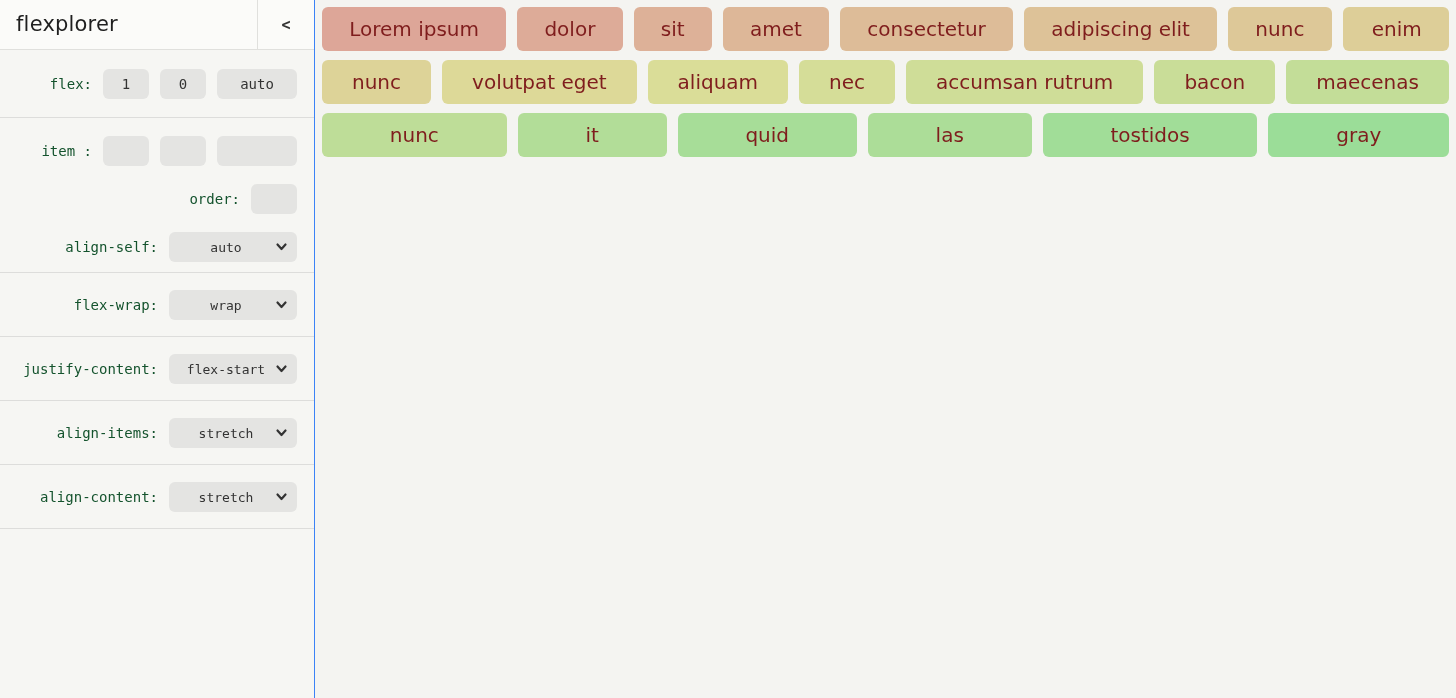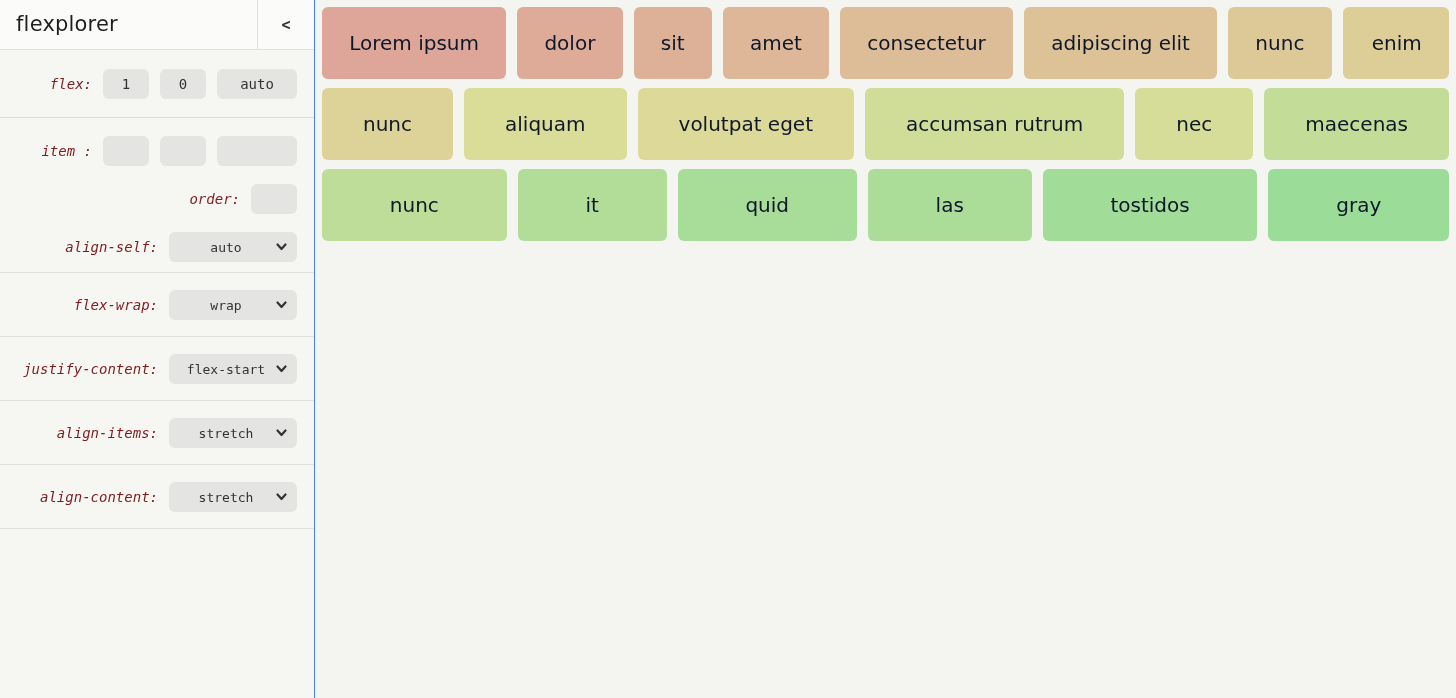--- a/index.html
+++ b/index.html
@@ -34,21 +34,21 @@
     font-family: "DejaVu Sans Mono", "Liberation Mono", monospace;
     font-size: 15px; font-weight: bold; padding: 0;
   }
   .group { border-bottom: 1px solid #dddddb; }
   .ctl-row {
     display: flex; align-items: center; justify-content: flex-end;
     column-gap: 11px; padding-right: 17px;
   }
   .lbl {
     font-family: "DejaVu Sans Mono", "Liberation Mono", monospace;
-    font-size: 14px; color: #7f1d1d; white-space: pre; font-style: italic;
+    font-size: 14px; color: #14532d; white-space: pre;
   }
   .box {
     height: 30px; border: none; border-radius: 6px;
     background: #e4e4e2; color: #333; text-align: center;
     font-family: "DejaVu Sans Mono", "Liberation Mono", monospace;
     font-size: 14px; padding: 0 4px; outline: none;
   }
   .box.small { width: 46px; }
   .box.wide  { width: 80px; }
 
@@ -79,24 +79,24 @@
     background: #e4e4e2; color: #333; cursor: pointer;
     font-family: "DejaVu Sans Mono", "Liberation Mono", monospace;
     font-size: 14px; font-weight: bold; padding: 0;
   }
   .group-select { padding: 17px 0 16px; }
 
   
   .stage { flex: 1; background: #f4f4f1; padding: 7px 2px; overflow: hidden; }
   .flex-row { display: flex; column-gap: 11px; padding: 0 5px; margin-bottom: 9px; }
   .flex-item {
-    flex: 1 0 auto; height: 72px; border-radius: 6px;
+    flex: 1 0 auto; height: 44px; border-radius: 6px;
     display: flex; align-items: center; justify-content: center;
     padding: 0 18px; white-space: nowrap;
-    font-size: 20px; color: #0f172a;
+    font-size: 20px; color: #7f1d1d;
   }
 </style>
 </head>
 <body>
 
 <div class="app">
 
   <aside class="sidebar">
 
     <div class="sb-header">
@@ -213,24 +213,25 @@
         <div class="flex-item" style="background: rgb(221, 171, 152);">dolor</div>
         <div class="flex-item" style="background: rgb(221, 177, 152);">sit</div>
         <div class="flex-item" style="background: rgb(221, 183, 152);">amet</div>
         <div class="flex-item" style="background: rgb(221, 188, 152);">consectetur</div>
         <div class="flex-item" style="background: rgb(221, 194, 152);">adipiscing elit</div>
         <div class="flex-item" style="background: rgb(221, 200, 152);">nunc</div>
         <div class="flex-item" style="background: rgb(221, 206, 152); padding-left: 20px;">enim</div>
       </div>
       <div class="flex-row">
         <div class="flex-item" style="background: rgb(221, 211, 152);">nunc</div>
+        <div class="flex-item" style="background: rgb(221, 217, 152);">volutpat eget</div>
         <div class="flex-item" style="background: rgb(218, 221, 152);">aliquam</div>
-        <div class="flex-item" style="background: rgb(221, 217, 152);">volutpat eget</div>
+        <div class="flex-item" style="background: rgb(213, 221, 152);">nec</div>
         <div class="flex-item" style="background: rgb(207, 221, 152);">accumsan rutrum</div>
-        <div class="flex-item" style="background: rgb(213, 221, 152);">nec</div>
+        <div class="flex-item" style="background: rgb(201, 221, 152);">bacon</div>
         <div class="flex-item" style="background: rgb(195, 221, 152);">maecenas</div>
       </div>
       <div class="flex-row">
         <div class="flex-item" style="background: rgb(190, 221, 152);">nunc</div>
         <div class="flex-item" style="background: rgb(178, 221, 152);">it</div>
         <div class="flex-item" style="background: rgb(167, 221, 152);">quid</div>
         <div class="flex-item" style="background: rgb(172, 221, 152);">las</div>
         <div class="flex-item" style="background: rgb(161, 221, 152);">tostidos</div>
         <div class="flex-item" style="background: rgb(155, 221, 152);">gray</div>
       </div>

